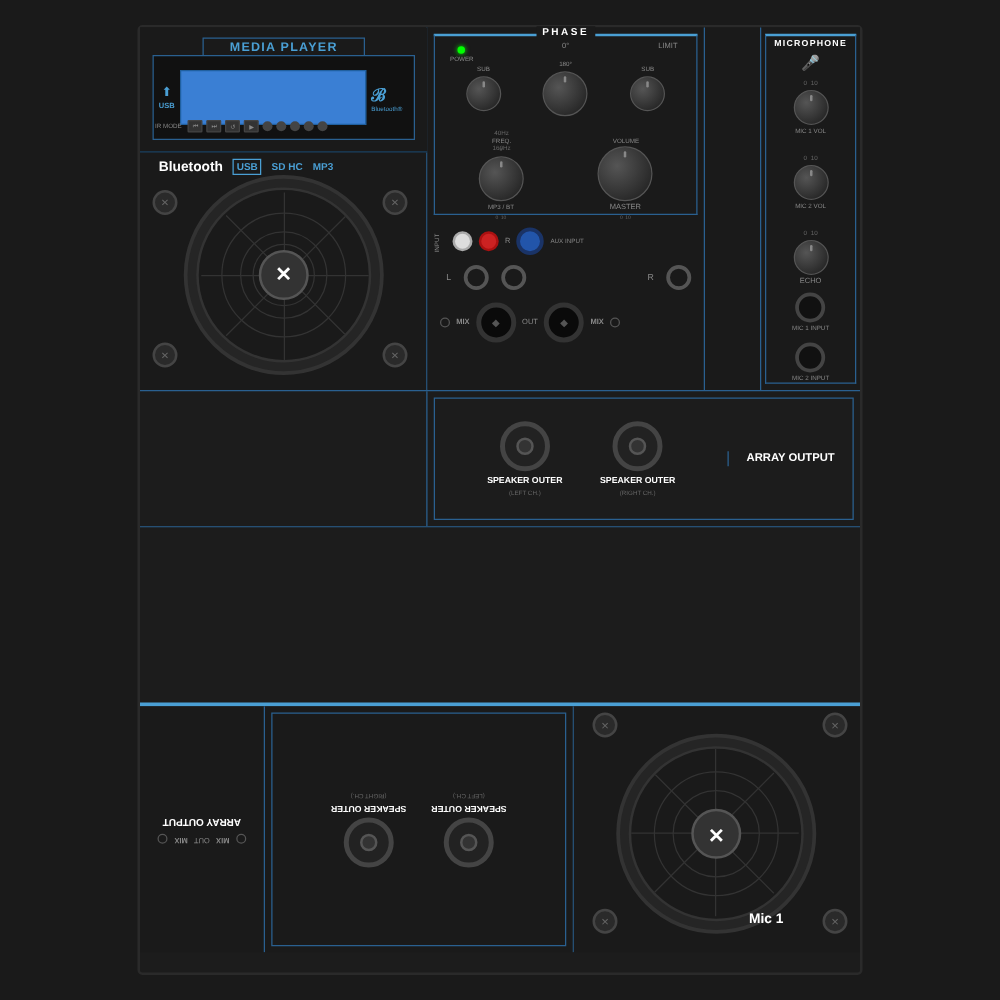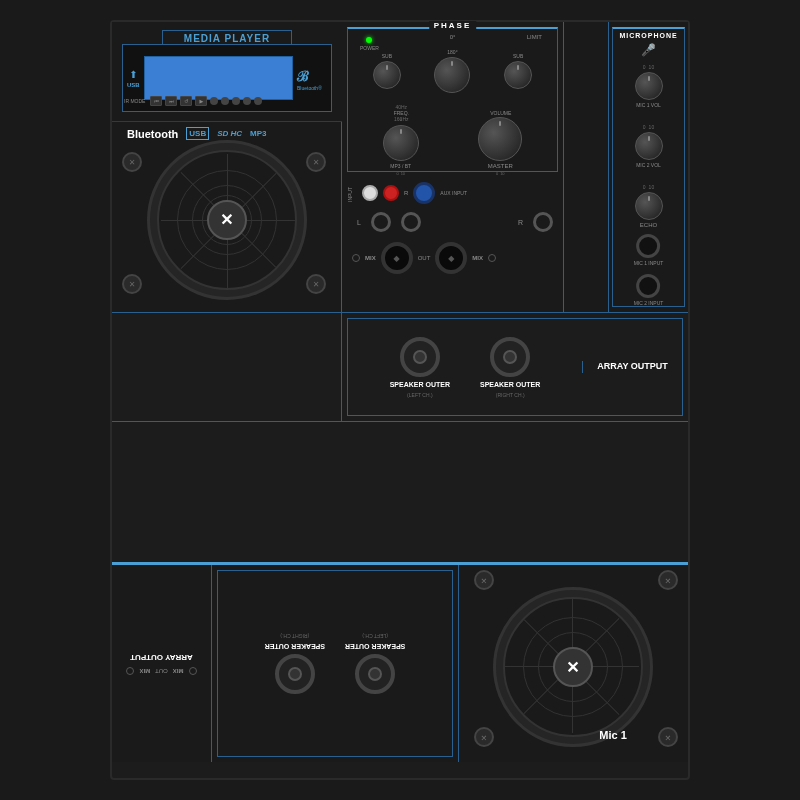--- a/index.html
+++ b/index.html
@@ -141,21 +141,20 @@
       color: #4a9fd4;
       font-size: 8px;
       font-weight: bold;
       border: 1px solid #4a9fd4;
       padding: 1px 2px;
     }
     .sd-badge {
       color: #4a9fd4;
       font-size: 8px;
       font-weight: bold;
-      font-style: italic;
     }
     .mp3-badge {
       color: #4a9fd4;
       font-size: 8px;
       font-weight: bold;
     }
 
     
     .fan-area {
       position: absolute;

